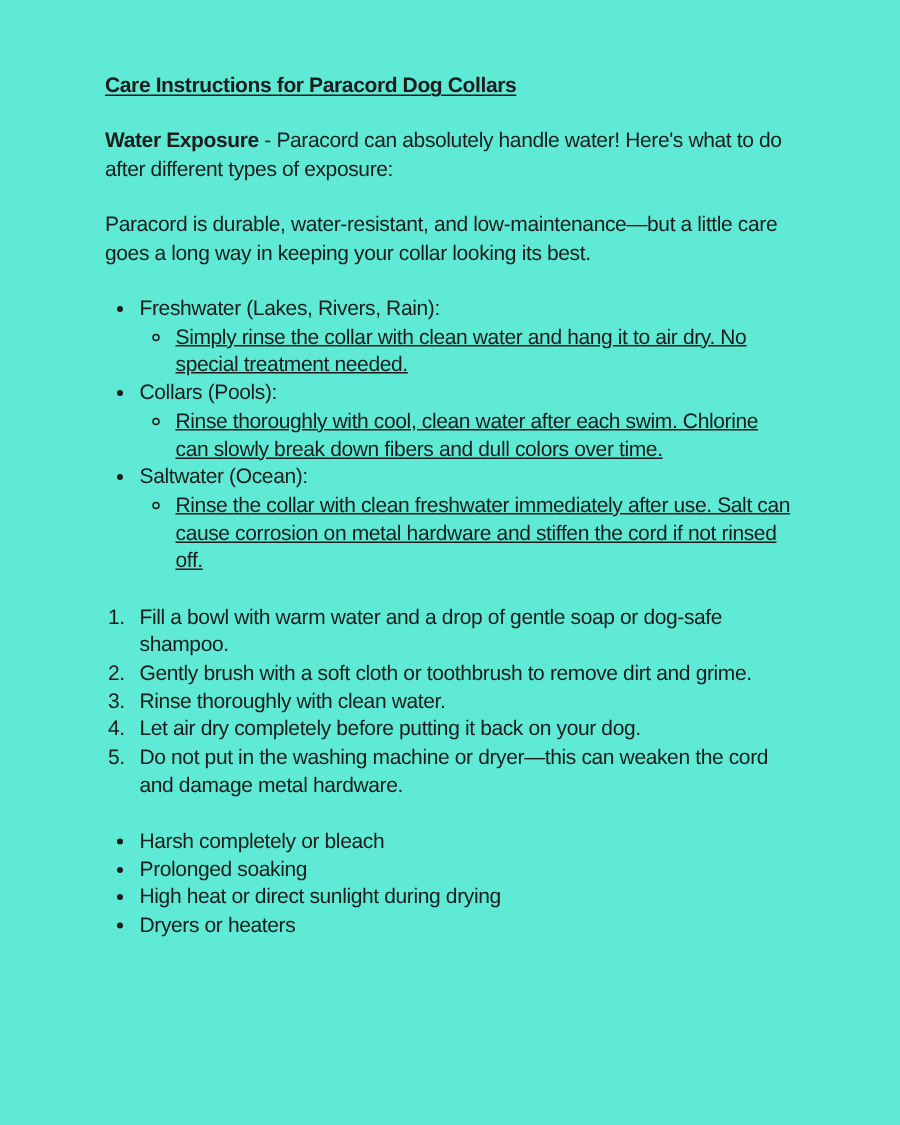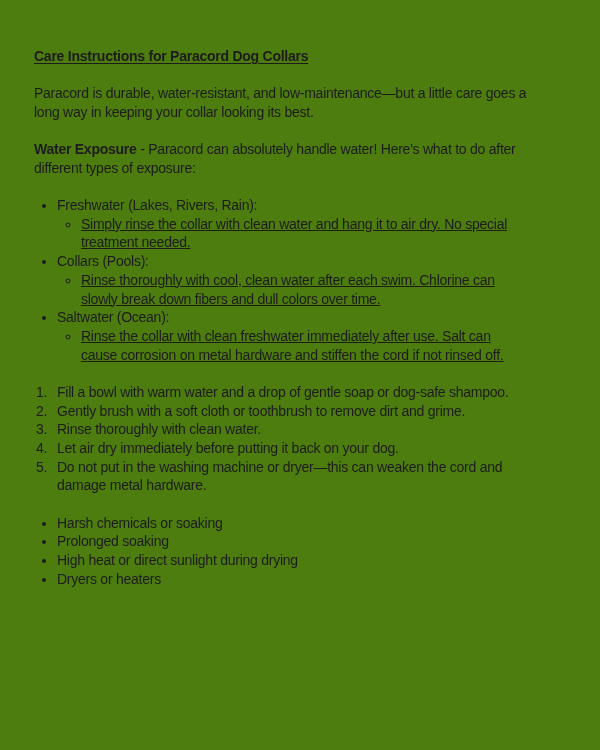--- a/index.html
+++ b/index.html
@@ -14,22 +14,22 @@
     font-family: "Liberation Sans", "DejaVu Sans", sans-serif;
     font-size: 14px;
     line-height: 18.7px;
     letter-spacing: -0.25px;
     color: #1d1c1d;
   }
   .page {
     box-sizing: border-box;
     width: 600px;
     height: 750px;
-    padding: 47px 70px 0 34px;
-    background: #4d7c0f;
+    padding: 47px 70px 0 70px;
+    background: #5eead4;
   }
   .doc-title {
     font-weight: 700;
     text-decoration: underline;
     text-underline-offset: 2px;
     margin: 0 0 18.5px 0;
   }
   p.block {
     margin: 0 0 18.5px 0;
   }
@@ -78,23 +78,23 @@
     font-weight: 700;
   }
 </style>
 </head>
 <body>
 
 <div class="page">
 
   <h1 class="doc-title" style="font-size:14px;">Care Instructions for Paracord Dog Collars</h1>
 
+  <p class="block"><span class="lead">Water Exposure</span><span> - Paracord can absolutely handle water! Here's what to do after different types of exposure:</span></p>
+
   <p class="block">Paracord is durable, water-resistant, and low-maintenance—but a little care goes a long way in keeping your collar looking its best.</p>
-
-  <p class="block"><span class="lead">Water Exposure</span><span> - Paracord can absolutely handle water! Here's what to do after different types of exposure:</span></p>
 
   <ul class="main">
     <li>
       <span>Freshwater (Lakes, Rivers, Rain):</span>
       <ul class="sub">
         <li>Simply rinse the collar with clean water and hang it to air dry. No special treatment needed.</li>
       </ul>
     </li>
     <li>
       <span>Collars (Pools):</span>
@@ -108,25 +108,25 @@
         <li>Rinse the collar with clean freshwater immediately after use. Salt can cause corrosion on metal hardware and stiffen the cord if not rinsed off.</li>
       </ul>
     </li>
   </ul>
 
 
   <ol class="steps">
     <li>Fill a bowl with warm water and a drop of gentle soap or dog-safe shampoo.</li>
     <li>Gently brush with a soft cloth or toothbrush to remove dirt and grime.</li>
     <li>Rinse thoroughly with clean water.</li>
-    <li>Let air dry immediately before putting it back on your dog.</li>
+    <li>Let air dry completely before putting it back on your dog.</li>
     <li>Do not put in the washing machine or dryer—this can weaken the cord and damage metal hardware.</li>
   </ol>
 
 
   <ul class="main flush">
-    <li>Harsh chemicals or soaking</li>
+    <li>Harsh completely or bleach</li>
     <li>Prolonged soaking</li>
     <li>High heat or direct sunlight during drying</li>
     <li>Dryers or heaters</li>
   </ul>
 
 </div>
 
 </body></html>

